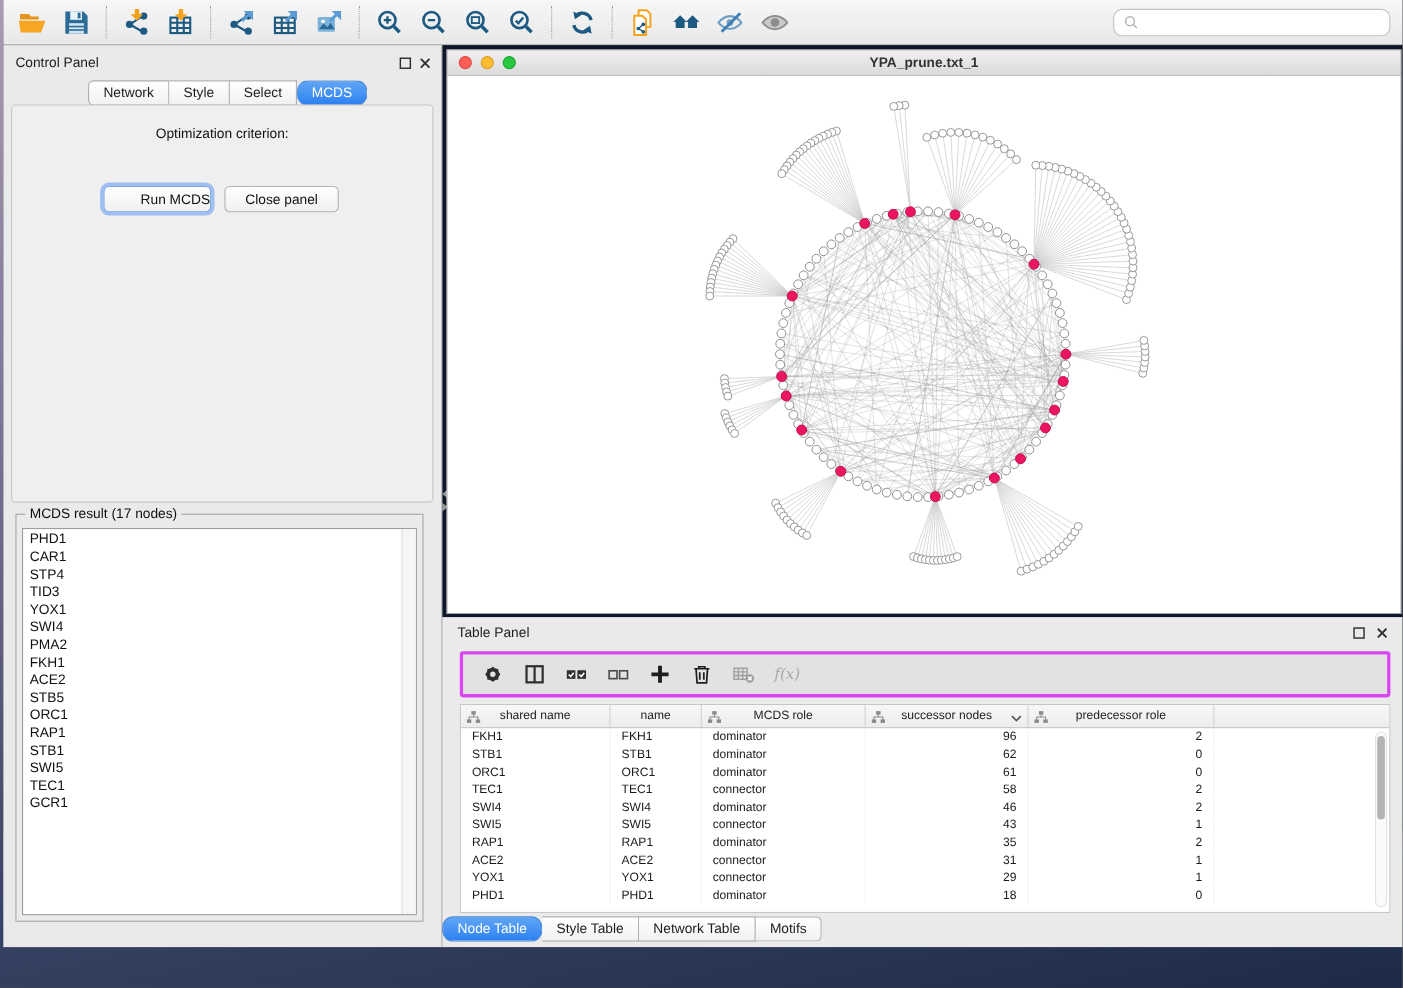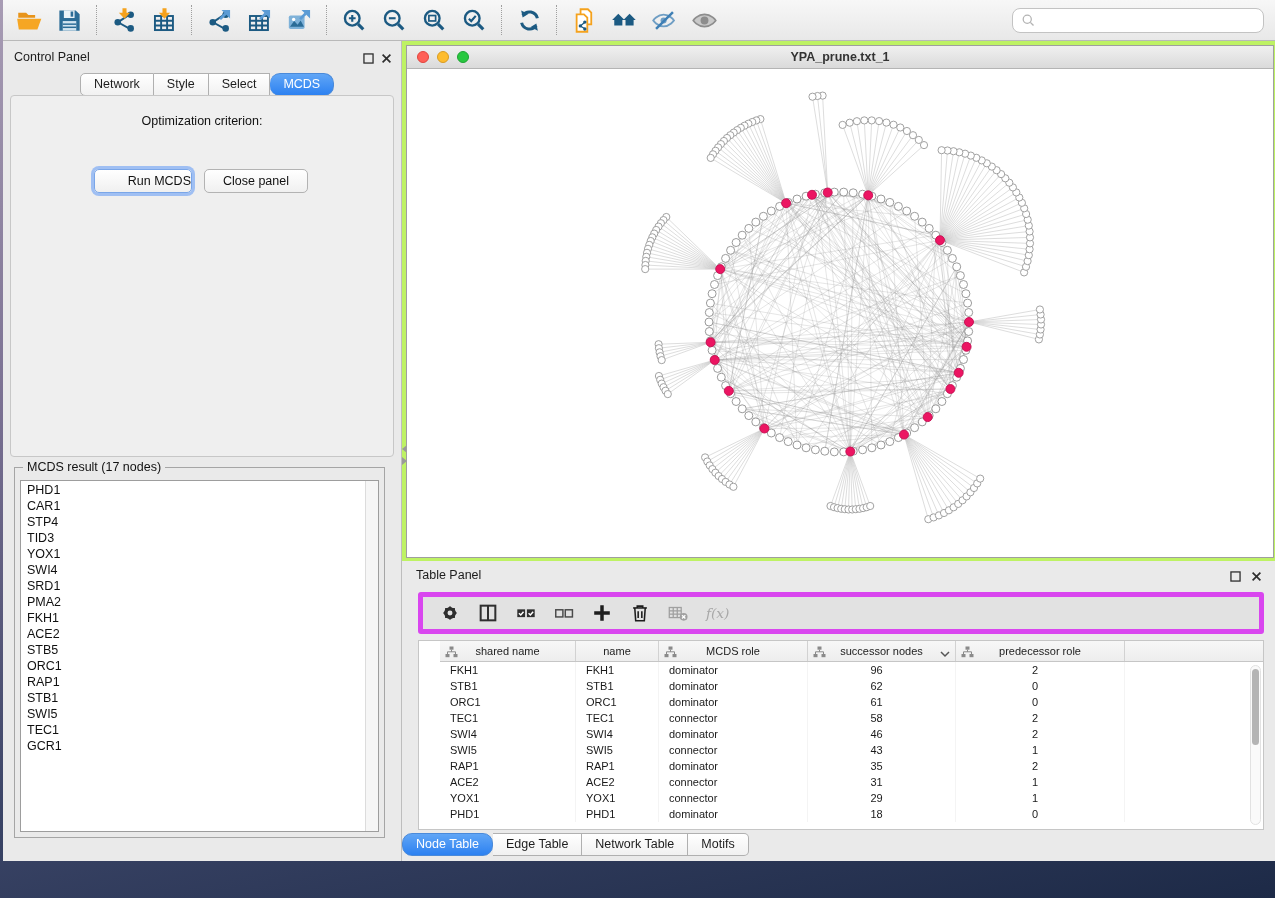--- a/index.html
+++ b/index.html
@@ -1,19 +1,19 @@
 <!DOCTYPE html>
 <html style="--accent-blue: #2c81f1; --node-pink: #ec1562; --node-pink-border: #c40e52; --icon-navy: #1c5a82; --icon-orange: #f5a21d; --icon-blue: #5b9bd5; --memory-green: #1fa33c;"><head>
 <meta charset="utf-8">
 <style>
   * { margin:0; padding:0; box-sizing:border-box; }
   html,body { width:1275px; height:898px; overflow:hidden;
     font-family:"Liberation Sans","DejaVu Sans",sans-serif;
     background:linear-gradient(168deg,#a89cb4 0%,#7a7092 35%,#3a4466 70%,#1d2a47 100%); }
-  .app { position:absolute; left:3px; top:0; width:1272px; height:756px; background:#bef264; }
+  .app { position:absolute; left:3px; top:0; width:1272px; height:756px; background:#0f172a; }
 
   
   .toolbar { position:absolute; left:0; top:0; width:100%; height:41px;
     background:linear-gradient(#f7f7f7,#e8e8e8); border-bottom:1px solid #b9b9b9;
     display:flex; align-items:center; padding-left:6px; }
   .tbtn { width:40px; height:34px; border:none; background:transparent; display:flex;
     align-items:center; justify-content:center; cursor:default; }
   .tbtn .ticon { width:27px; height:27px; display:block; }
   .ticon svg { width:100%; height:100%; }
   .tsep { width:1px; height:30px; border-left:1px dotted #9f9f9f; margin:0 7px; }
@@ -79,40 +79,40 @@
   .tl-green { background:#28c840; border:1px solid #1ea433; }
   .net-title { position:absolute; left:0; width:100%; text-align:center; font-size:12.5px;
     font-weight:600; color:#333; pointer-events:none; }
   .net-body { position:absolute; left:0; top:23px; width:866px; height:488px; background:#fff; }
   .net-body svg { display:block; }
 
   
   .tpanel { position:absolute; left:399px; top:561px; width:873px; height:300px; background:#eaeaea; }
   .tpanel .panel-title { left:14px; top:7px; }
   .ttoolbar { position:absolute; left:16px; top:31px; width:846px; height:42px;
-    background:#e2e2e2; border:5px solid #d946ef; border-radius:3px; display:flex;
+    background:#e2e2e2; border:3px solid #d946ef; border-radius:3px; display:flex;
     align-items:center; padding-left:8px; }
   .ttbtn { width:38px; height:34px; border:none; background:transparent; display:flex;
     align-items:center; justify-content:center; cursor:default; }
   .ttbtn .ticon { width:22px; height:22px; }
   .ttbtn.wide .ticon { width:34px; }
 
   .ntable { position:absolute; left:16px; top:79px; width:846px; height:190px; background:#fff;
-    border:1px solid #c6c6c6; overflow:hidden;padding-left:21px; }
+    border:1px solid #c6c6c6; overflow:hidden; }
   .thead { display:flex; height:21px; background:linear-gradient(#f7f7f7,#ededed);
     border-bottom:1px solid #c6c6c6; }
   .th { position:relative; border-right:1px solid #d2d2d2; font-size:11px; color:#222;
     display:flex; align-items:center; justify-content:center; cursor:default; }
   .th .tree { position:absolute; left:5px; width:13px; height:12px; top:4.5px; }
   .th .chev { position:absolute; right:5px; width:10px; height:7px; top:7px; }
   .th.filler { flex:1; border-right:none; }
   .trow { display:flex; height:16px; align-items:center; cursor:default; }
   .td { font-size:11px; color:#1a1a1a; white-space:nowrap; overflow:hidden; border-right:1px solid #f4f4f4; height:100%; line-height:16px; }
   .td.l { padding-left:10px; }
-  .td.r { text-align:center; padding-right:10px; }
+  .td.r { text-align:right; padding-right:10px; }
   .tbl-scroll { position:absolute; right:2px; top:24px; bottom:4px; width:11px;
     background:#fafafa; border:1px solid #e2e2e2; border-radius:6px; }
   .tbl-thumb { position:absolute; left:1px; top:3px; width:7px; height:76px; background:#b4b4b4; border-radius:4px; }
 
   .table-tabs-wrap { position:absolute; left:0; top:272px; width:100%; display:flex; justify-content:flex-start; }
   .table-tabs-wrap .seg { position:static; }
 
   
   .statusbar { position:absolute; left:0; top:898px; width:100%; height:28px;
     background:#ececec; border-top:1px solid #bdbdbd;margin-top:12px; }
@@ -307,21 +307,20 @@
     <div class="fieldset">
       <span class="legend">MCDS result (17 nodes)</span>
       <div class="listbox">
         <div id="mcds-list" style="position:absolute; left:0; top:1px; right:14px;">
             <div class="mcds-item">PHD1</div>
             <div class="mcds-item">CAR1</div>
             <div class="mcds-item">STP4</div>
             <div class="mcds-item">TID3</div>
             <div class="mcds-item">YOX1</div>
             <div class="mcds-item">SWI4</div>
-            <div class="mcds-item">SRD1</div>
             <div class="mcds-item">PMA2</div>
             <div class="mcds-item">FKH1</div>
             <div class="mcds-item">ACE2</div>
             <div class="mcds-item">STB5</div>
             <div class="mcds-item">ORC1</div>
             <div class="mcds-item">RAP1</div>
             <div class="mcds-item">STB1</div>
             <div class="mcds-item">SWI5</div>
             <div class="mcds-item">TEC1</div>
             <div class="mcds-item">GCR1</div>
@@ -1194,21 +1193,21 @@
           </div>
         </div>
       <div class="tbl-scroll">
         <div class="tbl-thumb"></div>
       </div>
     </div>
 
     <div class="table-tabs-wrap">
       <div class="seg" id="table-tabs">
           <div class="tab active">Node Table</div>
-          <div class="tab">Edge Table</div>
+          <div class="tab">Style Table</div>
           <div class="tab">Network Table</div>
           <div class="tab">Motifs</div>
         </div>
     </div>
   </div>
 
   <div class="statusbar">
     <button class="status-btn">
       <span class="ticon">
         <svg viewBox="0 0 24 24">

